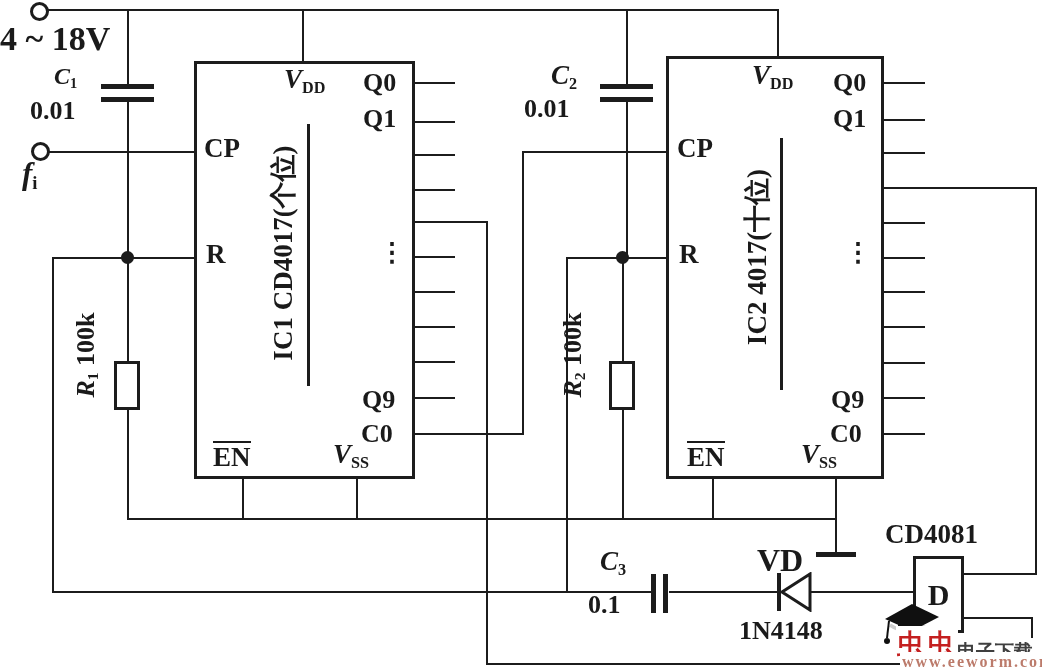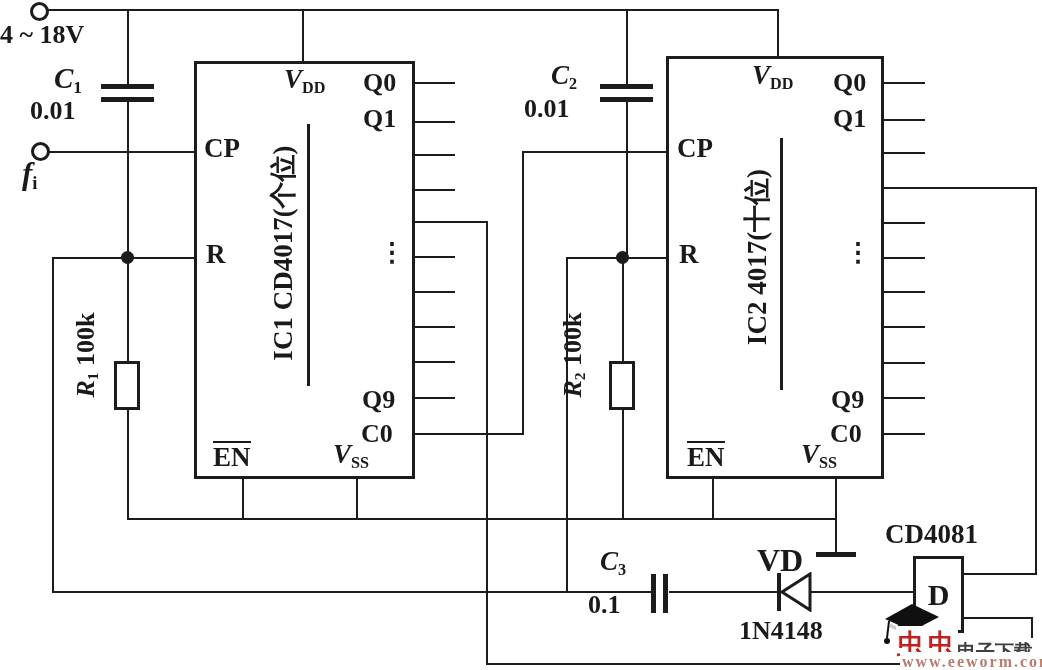--- a/index.html
+++ b/index.html
@@ -115,27 +115,27 @@
   <div class="icbox" style="left:194px;top:61px;width:221px;height:418px"></div>
   <div class="icbox" style="left:666px;top:56px;width:218px;height:423px"></div>
 
   <i class="w" style="left:307px;top:124px;width:3px;height:262px"></i>
   <i class="w" style="left:780px;top:138px;width:3px;height:252px"></i>
 
   <div class="gatebox">
     <span class="lbl" style="position:static;font-size:30px">D</span>
   </div>
 
-  <div class="lbl" style="left:0px;top:22px;font-size:26px">4 ~ 18V</div>
+  <div class="lbl" style="left:0px;top:22px;font-size:34px">4 ~ 18V</div>
 
   <div class="lbl" style="left:22px;top:158px;font-size:31px">
     <span class="im">f</span><span class="sb">i</span>
   </div>
 
-  <div class="lbl" style="left:54px;top:64px;font-size:29px">
+  <div class="lbl" style="left:54px;top:64px;font-size:24px">
     <span class="im">C</span><span class="sb">1</span>
   </div>
   <div class="lbl" style="left:30px;top:98px;font-size:26px">0.01</div>
 
   <div class="lbl" style="left:551px;top:62px;font-size:27px">
     <span class="im">C</span><span class="sb">2</span>
   </div>
   <div class="lbl" style="left:524px;top:96px;font-size:26px">0.01</div>
 
   <div class="lbl" style="left:600px;top:548px;font-size:27px">

